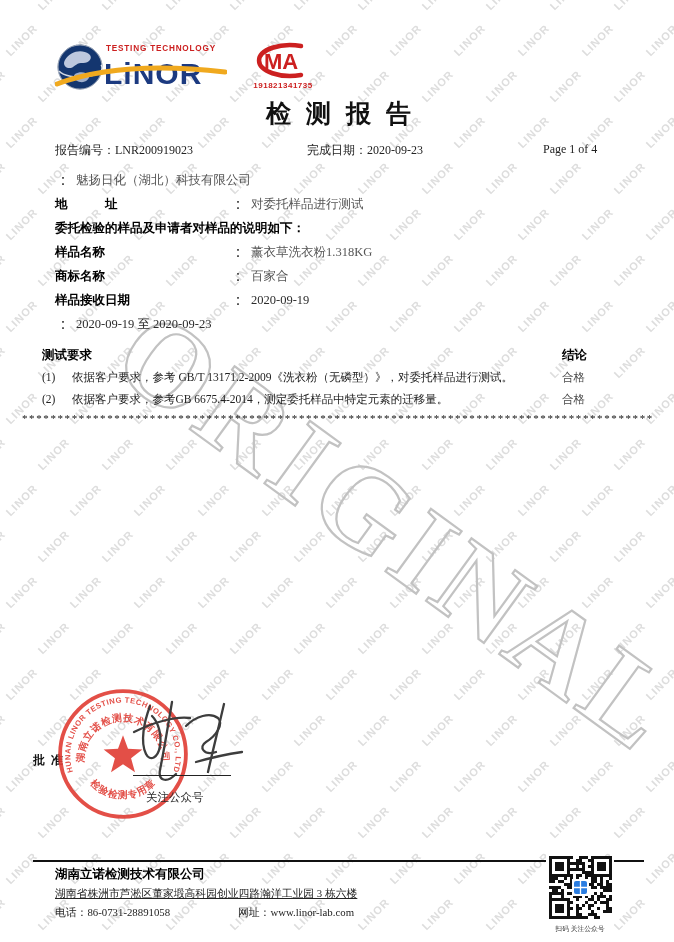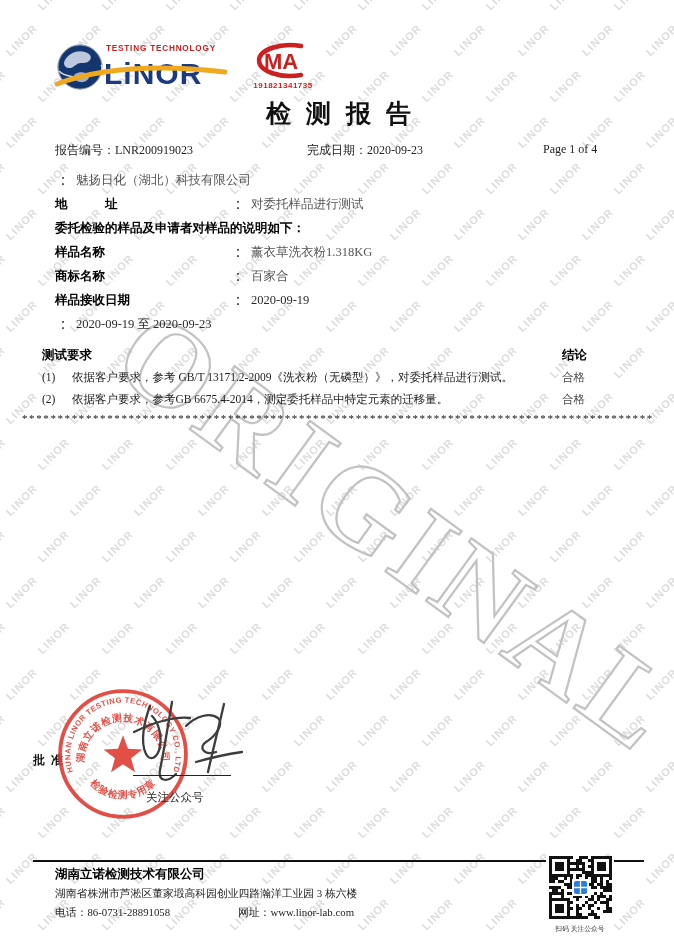--- a/index.html
+++ b/index.html
@@ -76,21 +76,21 @@
   .sig-line{position:absolute;left:133px;top:775px;width:98px;border-top:1.5px solid #222;z-index:3;}
   .signer-title{position:absolute;left:146px;top:790px;font-size:11.5px;color:#2e2e2e;z-index:3;}
   
   .disclaimer{
     position:absolute;left:33px;right:30px;top:820px;
     font-size:10.8px;line-height:17px;text-align:justify;color:#111;
   }
   .footer-rule{position:absolute;left:33px;right:30px;top:860px;border-top:2.2px solid #111;}
   .footer{position:absolute;left:55px;top:866px;width:470px;}
   .f-company{font-family:"Liberation Sans",sans-serif;font-weight:bold;font-size:12.5px;color:#000;}
-  .f-address{font-size:10.8px;color:#222;margin-top:4px;}
+  .f-address{font-size:10.8px;color:#222;margin-top:4px;text-decoration:underline;}
   .f-contact{display:flex;font-size:10.8px;color:#222;margin-top:5px;}
   .f-phone{width:183px;}
   .qr-block{position:absolute;left:546px;top:856px;width:68px;z-index:2;background:#fff;text-align:center;}
   .qr-caption{font-size:6.8px;color:#333;margin-top:1px;white-space:nowrap;}
 </style>
 </head>
 <body>
 
 <div class="page">
 

